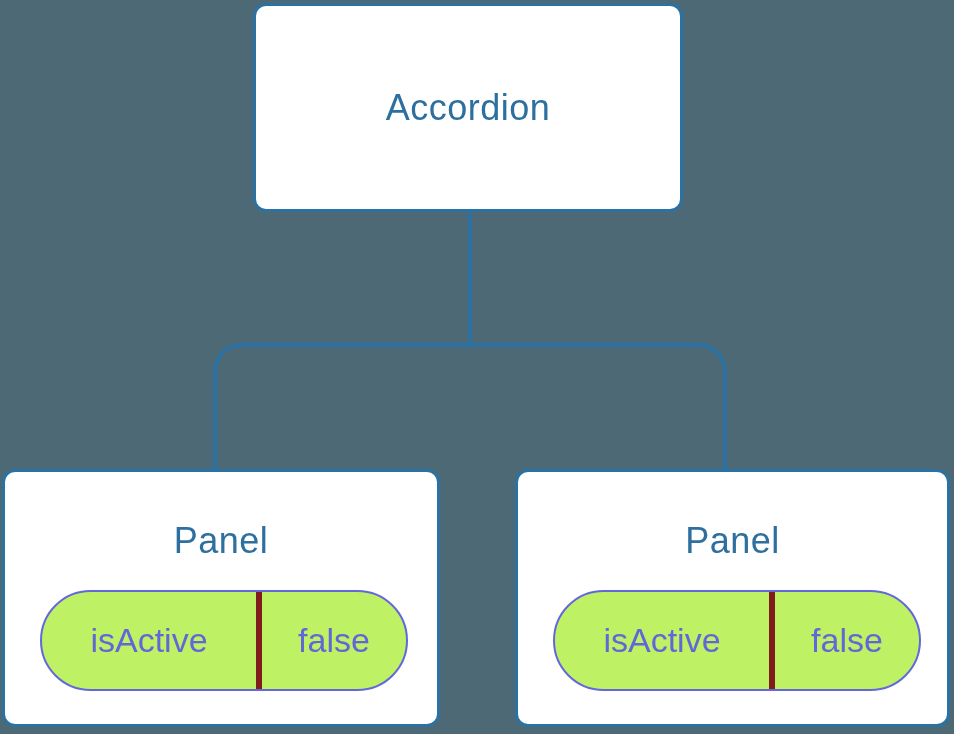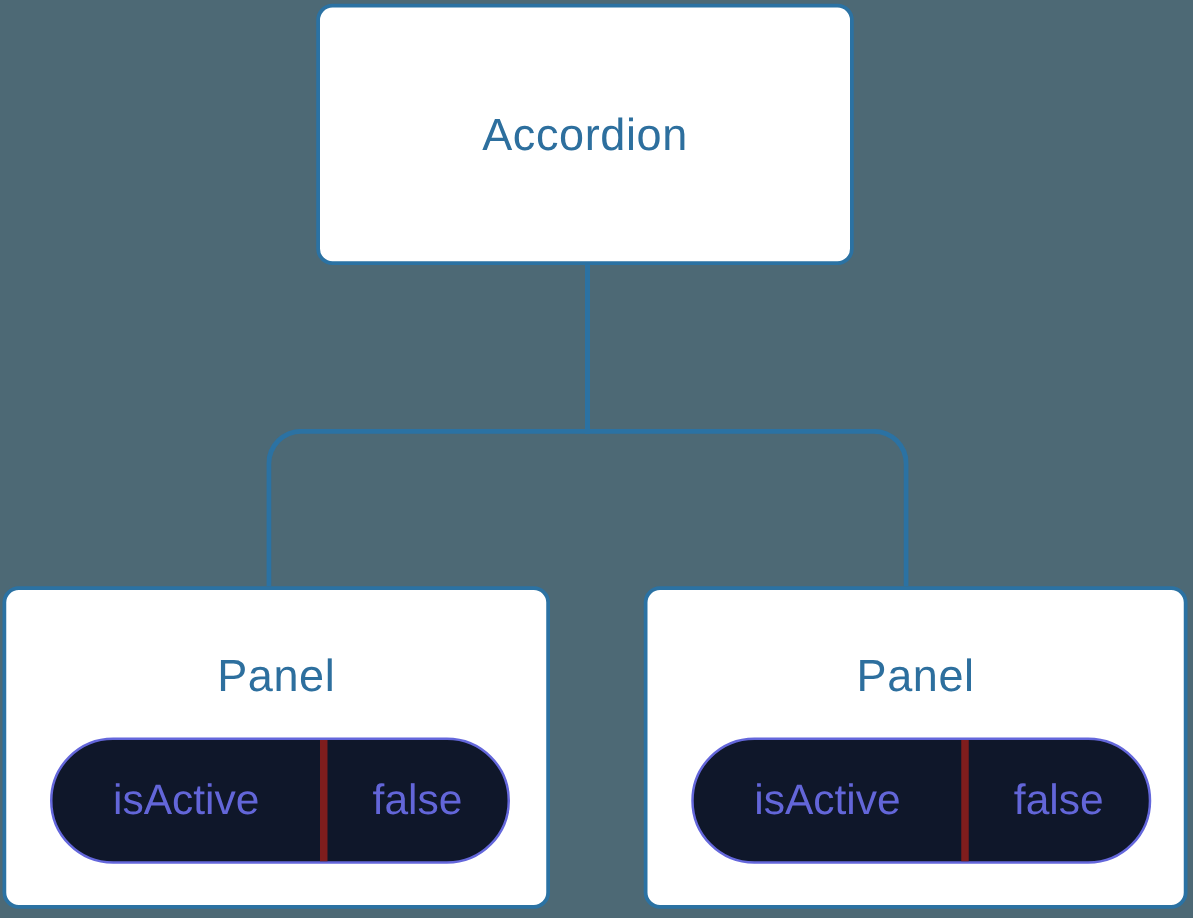--- a/index.html
+++ b/index.html
@@ -86,21 +86,21 @@
     position: absolute;
     top: 118px;
     left: 35px;
     width: 368px;
     height: 101px;
     box-sizing: border-box;
     border: 2px solid #6467db;
     border-radius: 51px;
     display: flex;
     align-items: stretch;
-    background: #0f172a;
+    background: #bef264;
     justify-content: center;
   }
   .pill-cell {
     display: flex;
     align-items: center;
     justify-content: center;
     color: #6366d9;
     font-size: 34px;
     font-weight: 400;
   }

